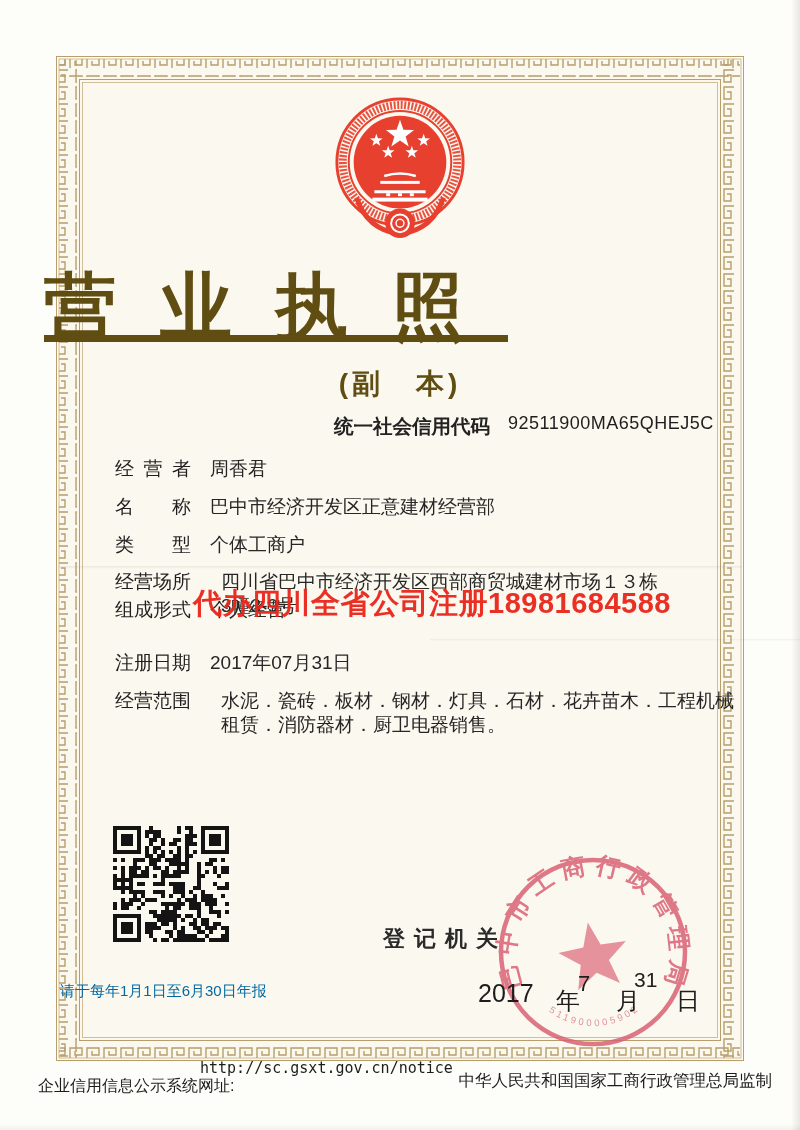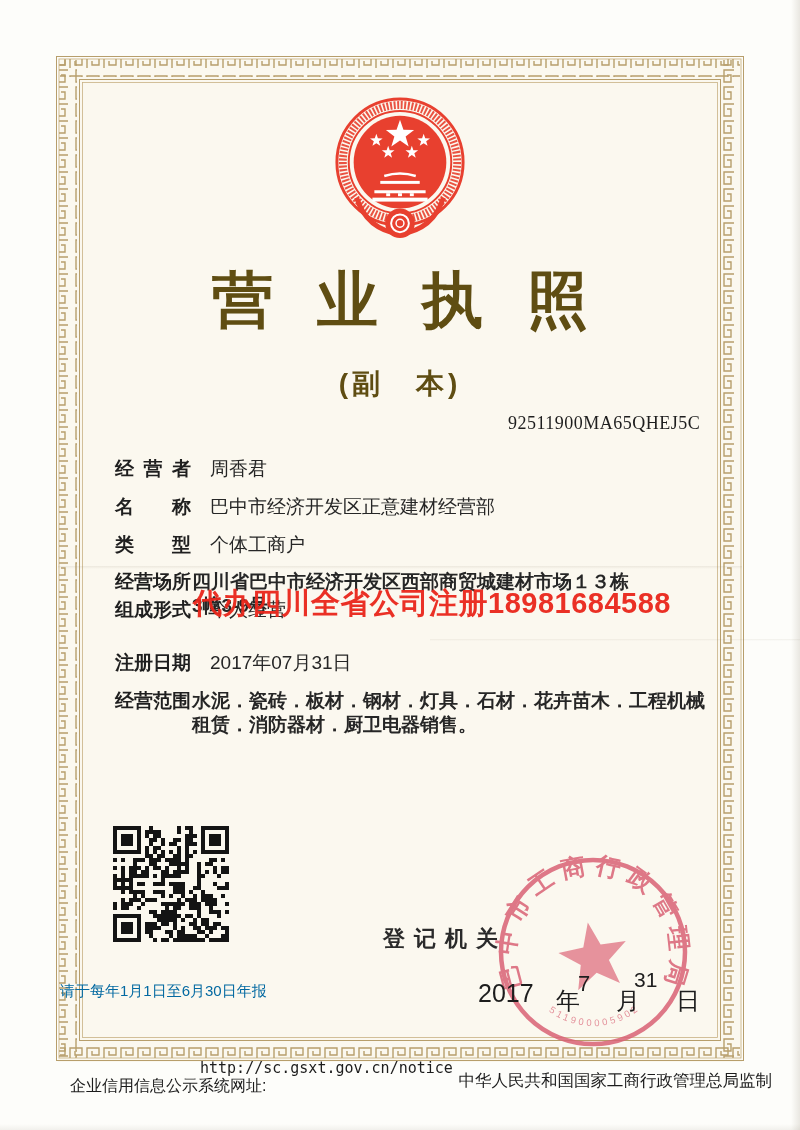--- a/index.html
+++ b/index.html
@@ -7,51 +7,51 @@
     width:800px;height:1130px;position:relative;overflow:hidden;
     background:#fdfdfa;
     font-family:"Liberation Sans","DejaVu Sans",sans-serif;
     color:#262626;
   }
   .sheet{position:absolute;inset:0;}
   .inner-bg{position:absolute;left:58px;top:58px;width:684px;height:1004px;background:#fbf8ef;}
   .abs{position:absolute;}
   
   .doc-title{
-    left:0;right:0;top:270px;text-align:center;
-    font-size:61px;font-weight:bold;letter-spacing:44px;text-indent:44px;
-    color:#5f4d12;line-height:1;
+    left:0;right:0;top:270px;text-align:left;
+    font-size:72px;font-weight:bold;letter-spacing:44px;text-indent:44px;
+    color:#5f4d12;line-height:1;text-decoration:underline;
   }
   .doc-subtitle{
     left:0;right:0;top:370px;text-align:center;
     font-size:28px;font-weight:bold;letter-spacing:4px;color:#5f4d12;line-height:1;
   }
   .credit-label{left:334px;top:413px;font-size:19.5px;font-weight:600;color:#222;}
-  .credit-code{left:508px;top:413px;font-size:18px;font-family:Liberation Serif, serif;color:#1e1e1e;letter-spacing:0.5px;}
+  .credit-code{left:508px;top:413px;font-size:18px;font-family:Liberation Sans, sans-serif;color:#1e1e1e;letter-spacing:0.5px;}
   
   .row{position:absolute;left:115px;font-size:19px;color:#262626;line-height:24px;white-space:nowrap;}
   .flabel{
     display:inline-block;width:76px;vertical-align:top;
-    font-weight:700;color:#1f1f1f;
+    font-weight:400;color:#1f1f1f;
     text-align:justify;text-align-last:justify;-moz-text-align-last:justify;
   }
   .fval{margin-left:19px;font-weight:400;}
-  .fvals{display:inline-block;margin-left:1px;vertical-align:top;font-weight:bold;}
+  .fvals{display:inline-block;margin-left:30px;vertical-align:top;}
   .fvals span{display:block;}
   
   .watermark{
     left:193px;top:584px;font-size:29px;font-weight:bold;color:#ea261b;
     white-space:nowrap;letter-spacing:0.5px;opacity:0.95;
   }
   
   .reg-label{left:383px;top:924px;font-size:22px;font-weight:600;letter-spacing:9px;color:#2a2a2a;}
   .date-part{position:absolute;color:#1d1d1d;}
   .annual-note{left:60px;top:982px;font-size:15px;color:#0369a1;}
   .site-url{left:200px;top:1059px;font-size:15px;font-family:"DejaVu Sans Mono",monospace;color:#1c1c1c;}
-  .site-label{left:38px;top:1076px;font-size:16px;color:#1c1c1c;margin-left:32px;}
+  .site-label{left:38px;top:1076px;font-size:16px;color:#1c1c1c;}
   .issuer{right:28px;top:1070px;font-size:16.5px;color:#1c1c1c;}
   
   .crease-1{left:58px;top:566px;width:684px;height:3px;background:linear-gradient(to bottom,rgba(130,118,96,0.12),rgba(255,255,255,0));}
   .crease-2{left:430px;top:639px;width:370px;height:2px;background:linear-gradient(to bottom,rgba(130,118,96,0.10),rgba(255,255,255,0));}
   .scan-edge-right{right:0;top:0;width:9px;height:100%;background:linear-gradient(to left,rgba(140,130,110,0.18),rgba(140,130,110,0));}
   .scan-edge-bottom{left:0;bottom:0;width:100%;height:6px;background:linear-gradient(to top,rgba(140,130,110,0.10),rgba(140,130,110,0));}
 </style>
 </head>
 <body>
 
@@ -101,20 +101,21 @@
     <path d="M26 104 Q36 136 70 141" fill="none" stroke="#e8402f" stroke-width="5"></path>
     <path d="M114 104 Q104 136 70 141" fill="none" stroke="#e8402f" stroke-width="5"></path>
     <circle cx="70" cy="130" r="15" fill="#e8402f"></circle>
     <circle cx="70" cy="130" r="9" fill="none" stroke="#fff" stroke-width="2"></circle>
     <circle cx="70" cy="130" r="4" fill="none" stroke="#fff" stroke-width="1.5"></circle>
   </svg>
 
   <div class="abs doc-title">营业执照</div>
   <div class="abs doc-subtitle">(副　本)</div>
 
+  <span class="abs credit-label">统一社会信用代码</span>
   <span class="abs credit-code">92511900MA65QHEJ5C</span>
 
   <div class="row" style="top:457px">
     <span class="flabel">经营者</span><span class="fval">周香君</span>
   </div>
   <div class="row" style="top:533px">
     <span class="flabel">类型</span><span class="fval">个体工商户</span>
   </div>
   <div class="row" style="top:495px">
     <span class="flabel">名称</span><span class="fval">巴中市经济开发区正意建材经营部</span>

